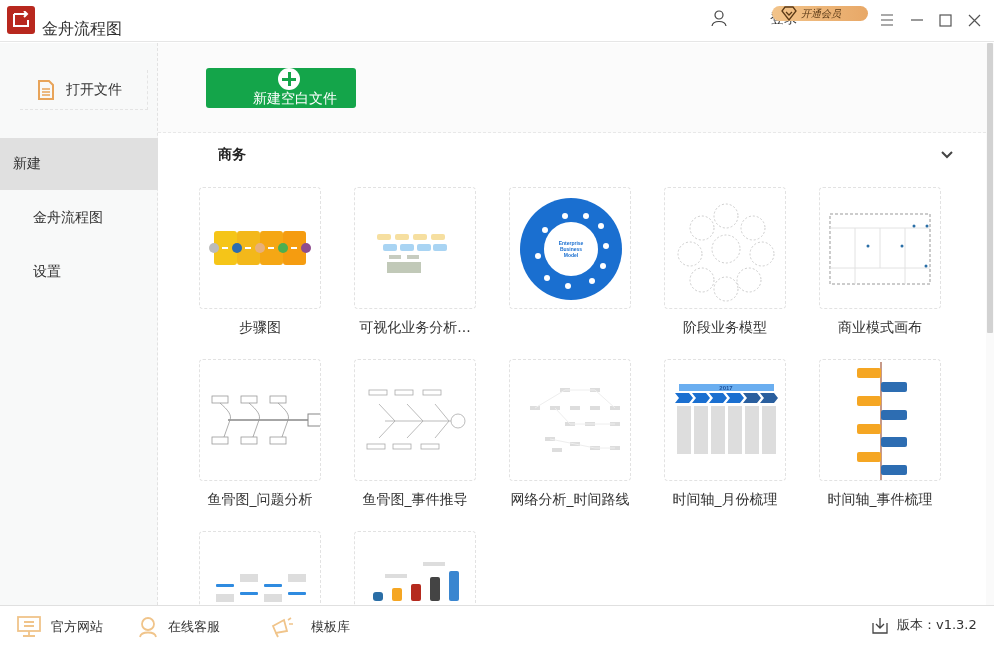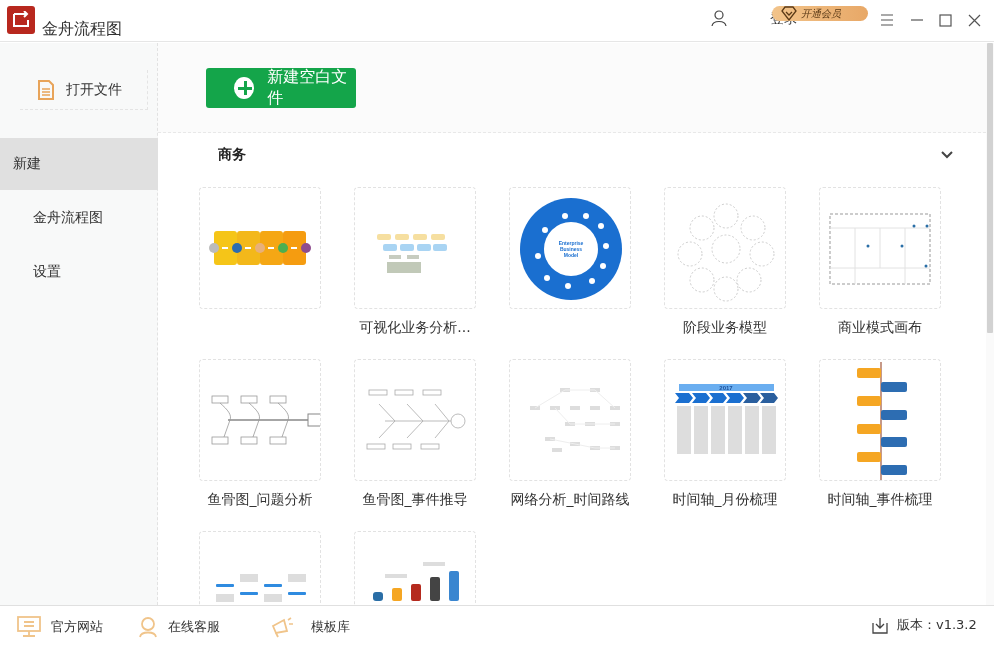--- a/index.html
+++ b/index.html
@@ -20,21 +20,21 @@
   
   .sidebar { position: absolute; left: 0; top: 43px; width: 158px; height: 562px; background: #f8f9f9; border-right: 1px dashed #e2e2e2; }
   .open-file { position: absolute; left: 20px; top: 27px; width: 128px; height: 40px; display: flex; align-items: center; padding-left: 18px; font-size: 14px; color: #333; cursor: pointer; border-bottom: 1px dashed #e4e4e4; border-right: 1px dashed #e4e4e4; }
   .open-file svg { margin-right: 12px; }
   .side-item { position: absolute; left: 0; width: 158px; height: 52px; display: flex; align-items: center; padding-left: 33px; font-size: 14px; color: #333; cursor: pointer; }
   .side-item.active { background: #e0e0e0; padding-left: 13px; }
 
   
   .main { position: absolute; left: 158px; top: 43px; width: 828px; height: 562px; background: #fff; overflow: hidden; }
   .main-top { position: absolute; left: 0; top: 0; width: 828px; height: 90px; background: #fbfbfb; border-bottom: 1px dashed #e8e8e8; }
-  .new-btn { position: absolute; left: 48px; top: 25px; width: 150px; height: 40px; background: #14a54a; border-radius: 3px; display: flex; align-items: center; padding-left: 28px; color: #fff; font-size: 16px; cursor: pointer; }
+  .new-btn { position: absolute; left: 48px; top: 25px; width: 150px; height: 40px; background: #14a54a; border-radius: 3px; display: flex; align-items: center; padding-left: 28px; color: #fff; font-size: 14px; cursor: pointer; flex-direction: column; }
   .new-btn .plus { width: 22px; height: 22px; border-radius: 50%; background: #fff; position: relative; margin-right: 13px; }
   .new-btn .plus::before { content: ""; position: absolute; left: 10px; top: 4px; width: 3px; height: 14px; background: #14a54a; }
   .new-btn .plus::after { content: ""; position: absolute; left: 4px; top: 10px; width: 14px; height: 3px; background: #14a54a; }
   .section-title { position: absolute; left: 48px; top: 103px; font-size: 14px; font-weight: bold; color: #222; margin-left: 12px; }
   .section-toggle { position: absolute; left: 782px; top: 102px; width: 16px; height: 16px; cursor: pointer; }
 
   .grid { position: absolute; left: 41px; top: 144px; }
   .card { position: absolute; width: 122px; cursor: pointer; }
   .thumb { width: 122px; height: 122px; border: 1px dashed #e2e2e2; border-radius: 4px; background: #fff; position: relative; overflow: hidden; }
   .card-label { width: 150px; margin-left: -14px; text-align: center; font-size: 14px; color: #333; margin-top: 10px; white-space: nowrap; overflow: hidden; text-overflow: ellipsis; }
@@ -146,20 +146,21 @@
             <rect x="60" y="43" width="23" height="34" rx="3" fill="#f5a714"></rect>
             <rect x="83" y="43" width="23" height="34" rx="3" fill="#f59c10"></rect>
             <circle cx="14" cy="60" r="5" fill="#bbb"></circle>
             <circle cx="37" cy="60" r="5" fill="#2b6cb0"></circle>
             <circle cx="60" cy="60" r="5" fill="#e8b07a"></circle>
             <circle cx="83" cy="60" r="5" fill="#4caf50"></circle>
             <circle cx="106" cy="60" r="5" fill="#8e4c8e"></circle>
             <path d="M22 60H28M45 60H51M68 60H74M91 60H97" stroke="#fff" stroke-width="2"></path>
           </svg>
         </div>
+        <div class="card-label">步骤图</div>
       </div>
 
       <div class="card" style="left:155px;top:0">
         <div class="thumb">
           <svg width="122" height="122" viewBox="0 0 122 122">
             <rect x="22" y="46" width="14" height="6" rx="2" fill="#f6dfa0"></rect>
               <rect x="40" y="46" width="14" height="6" rx="2" fill="#f6dfa0"></rect>
               <rect x="58" y="46" width="14" height="6" rx="2" fill="#f6dfa0"></rect>
               <rect x="76" y="46" width="14" height="6" rx="2" fill="#f6dfa0"></rect>
             <rect x="28" y="56" width="14" height="7" rx="2" fill="#a9d4f3"></rect>

